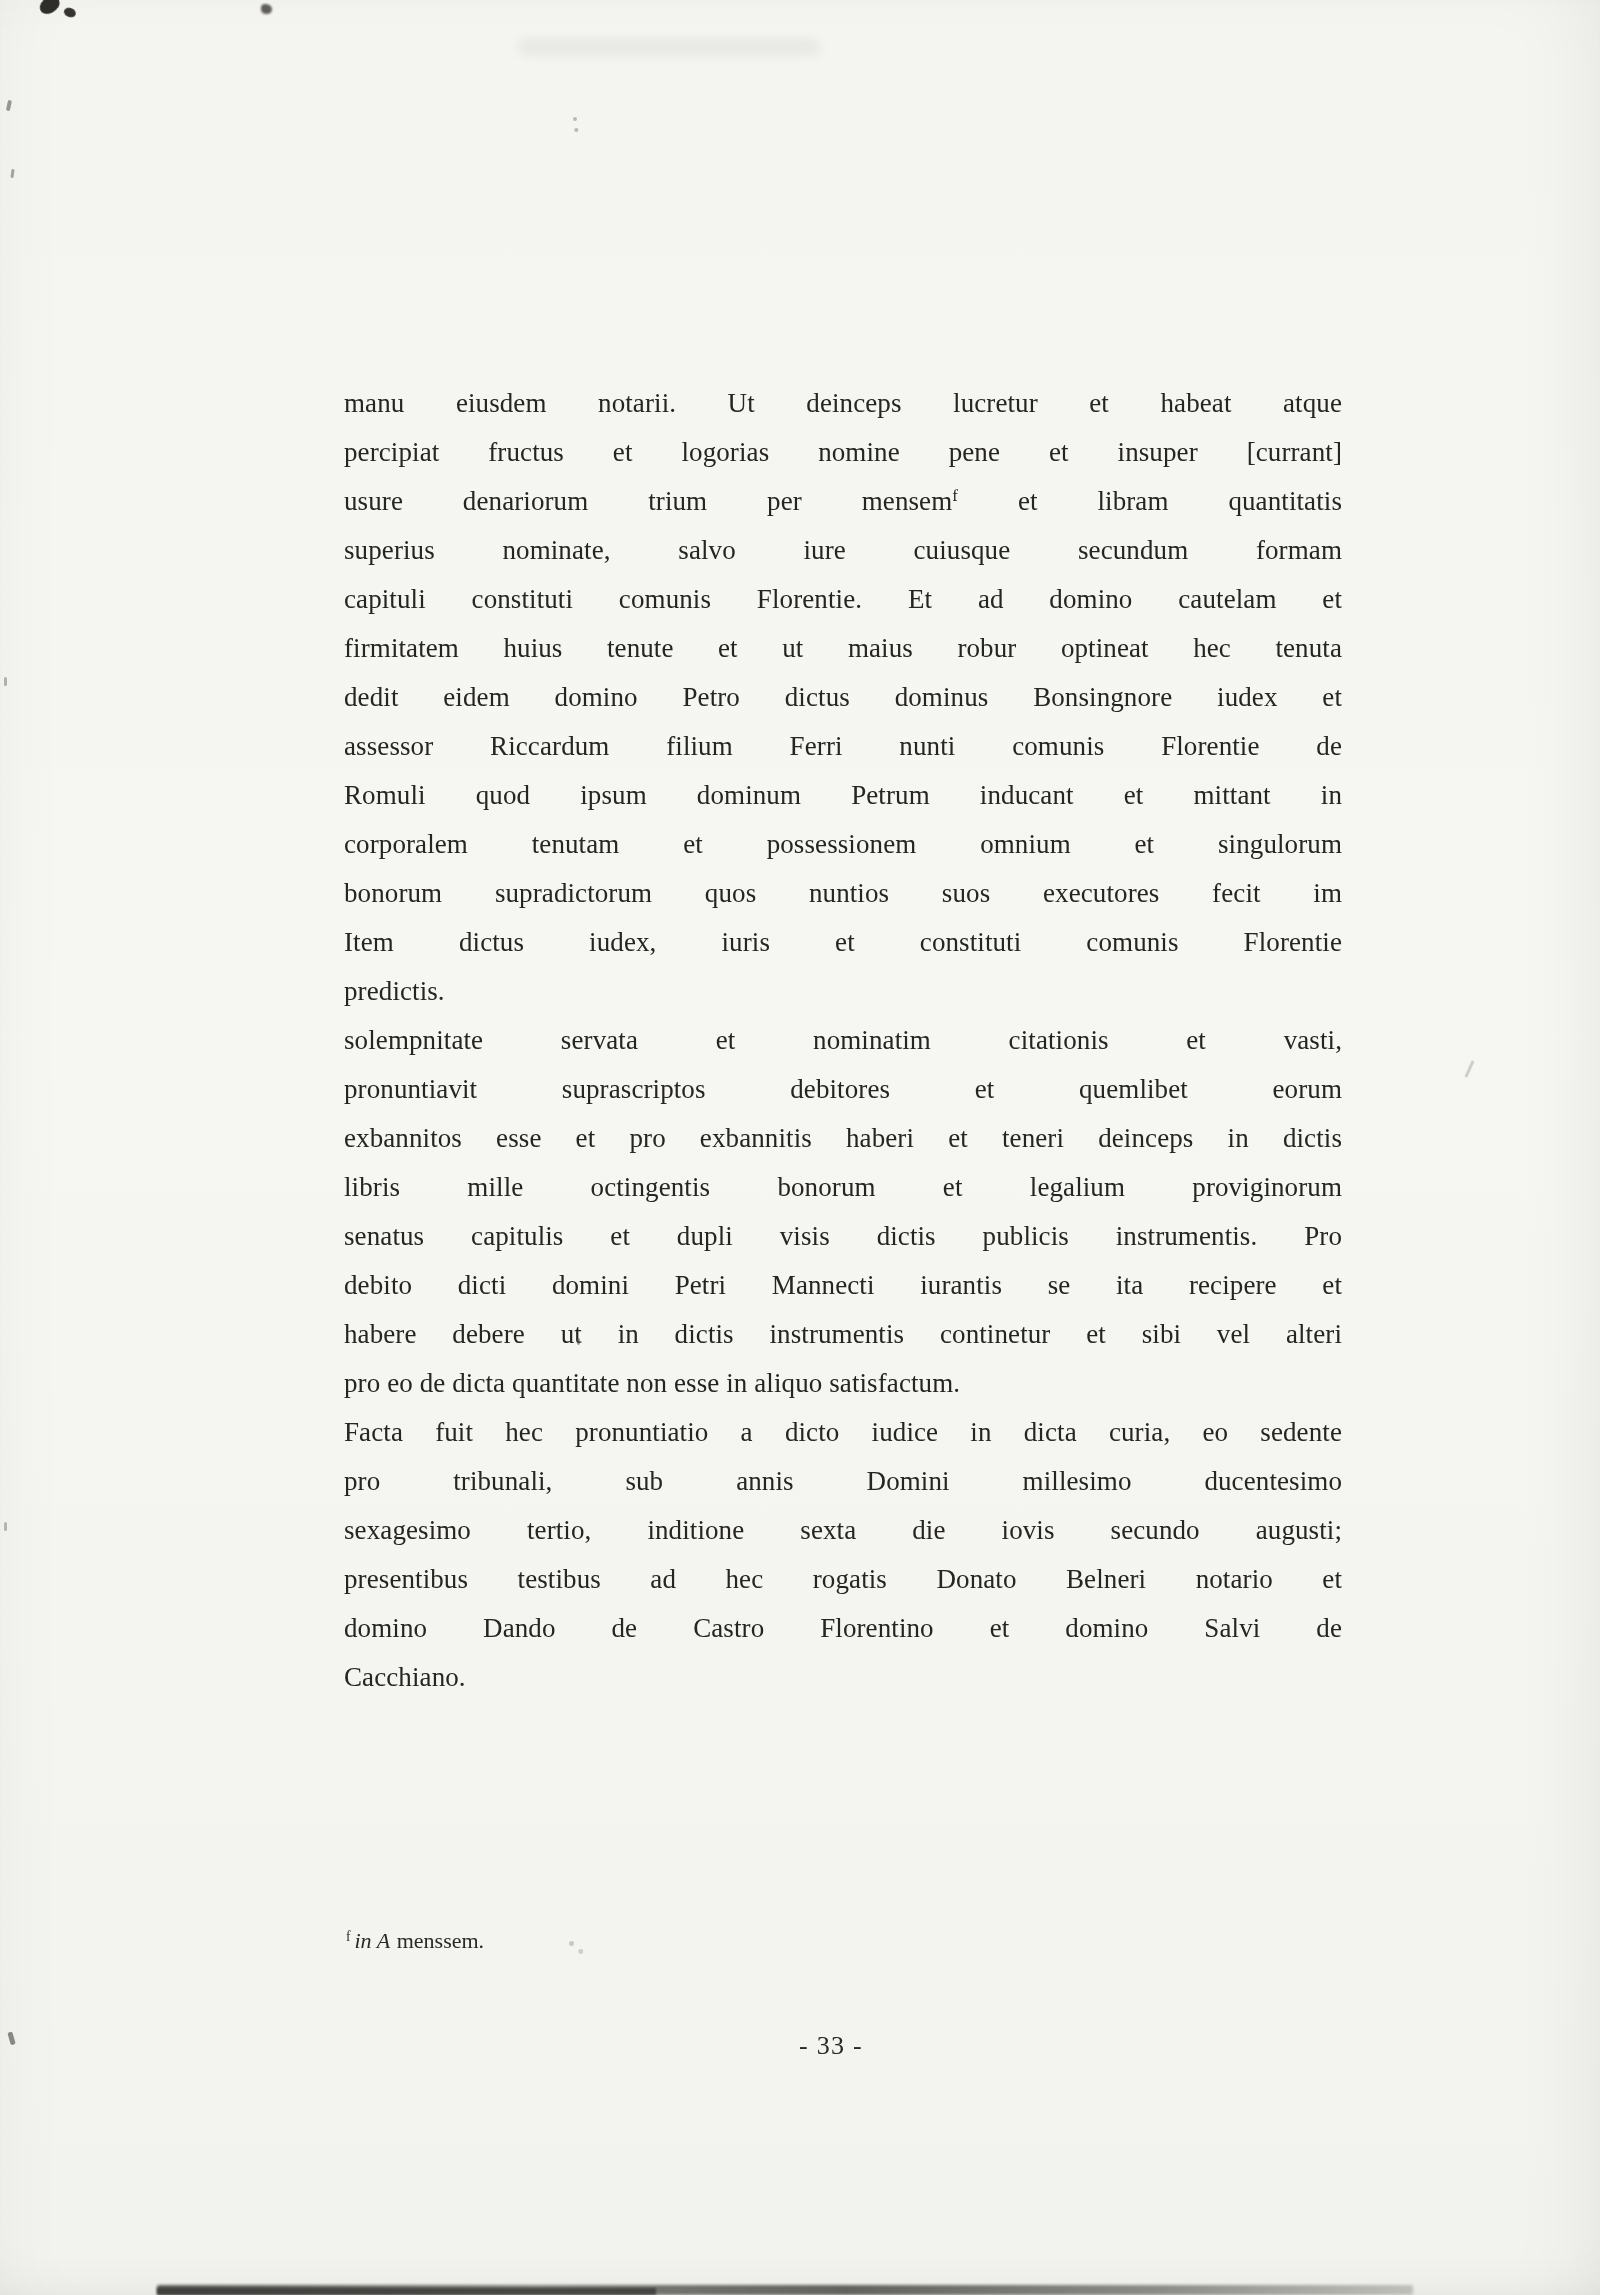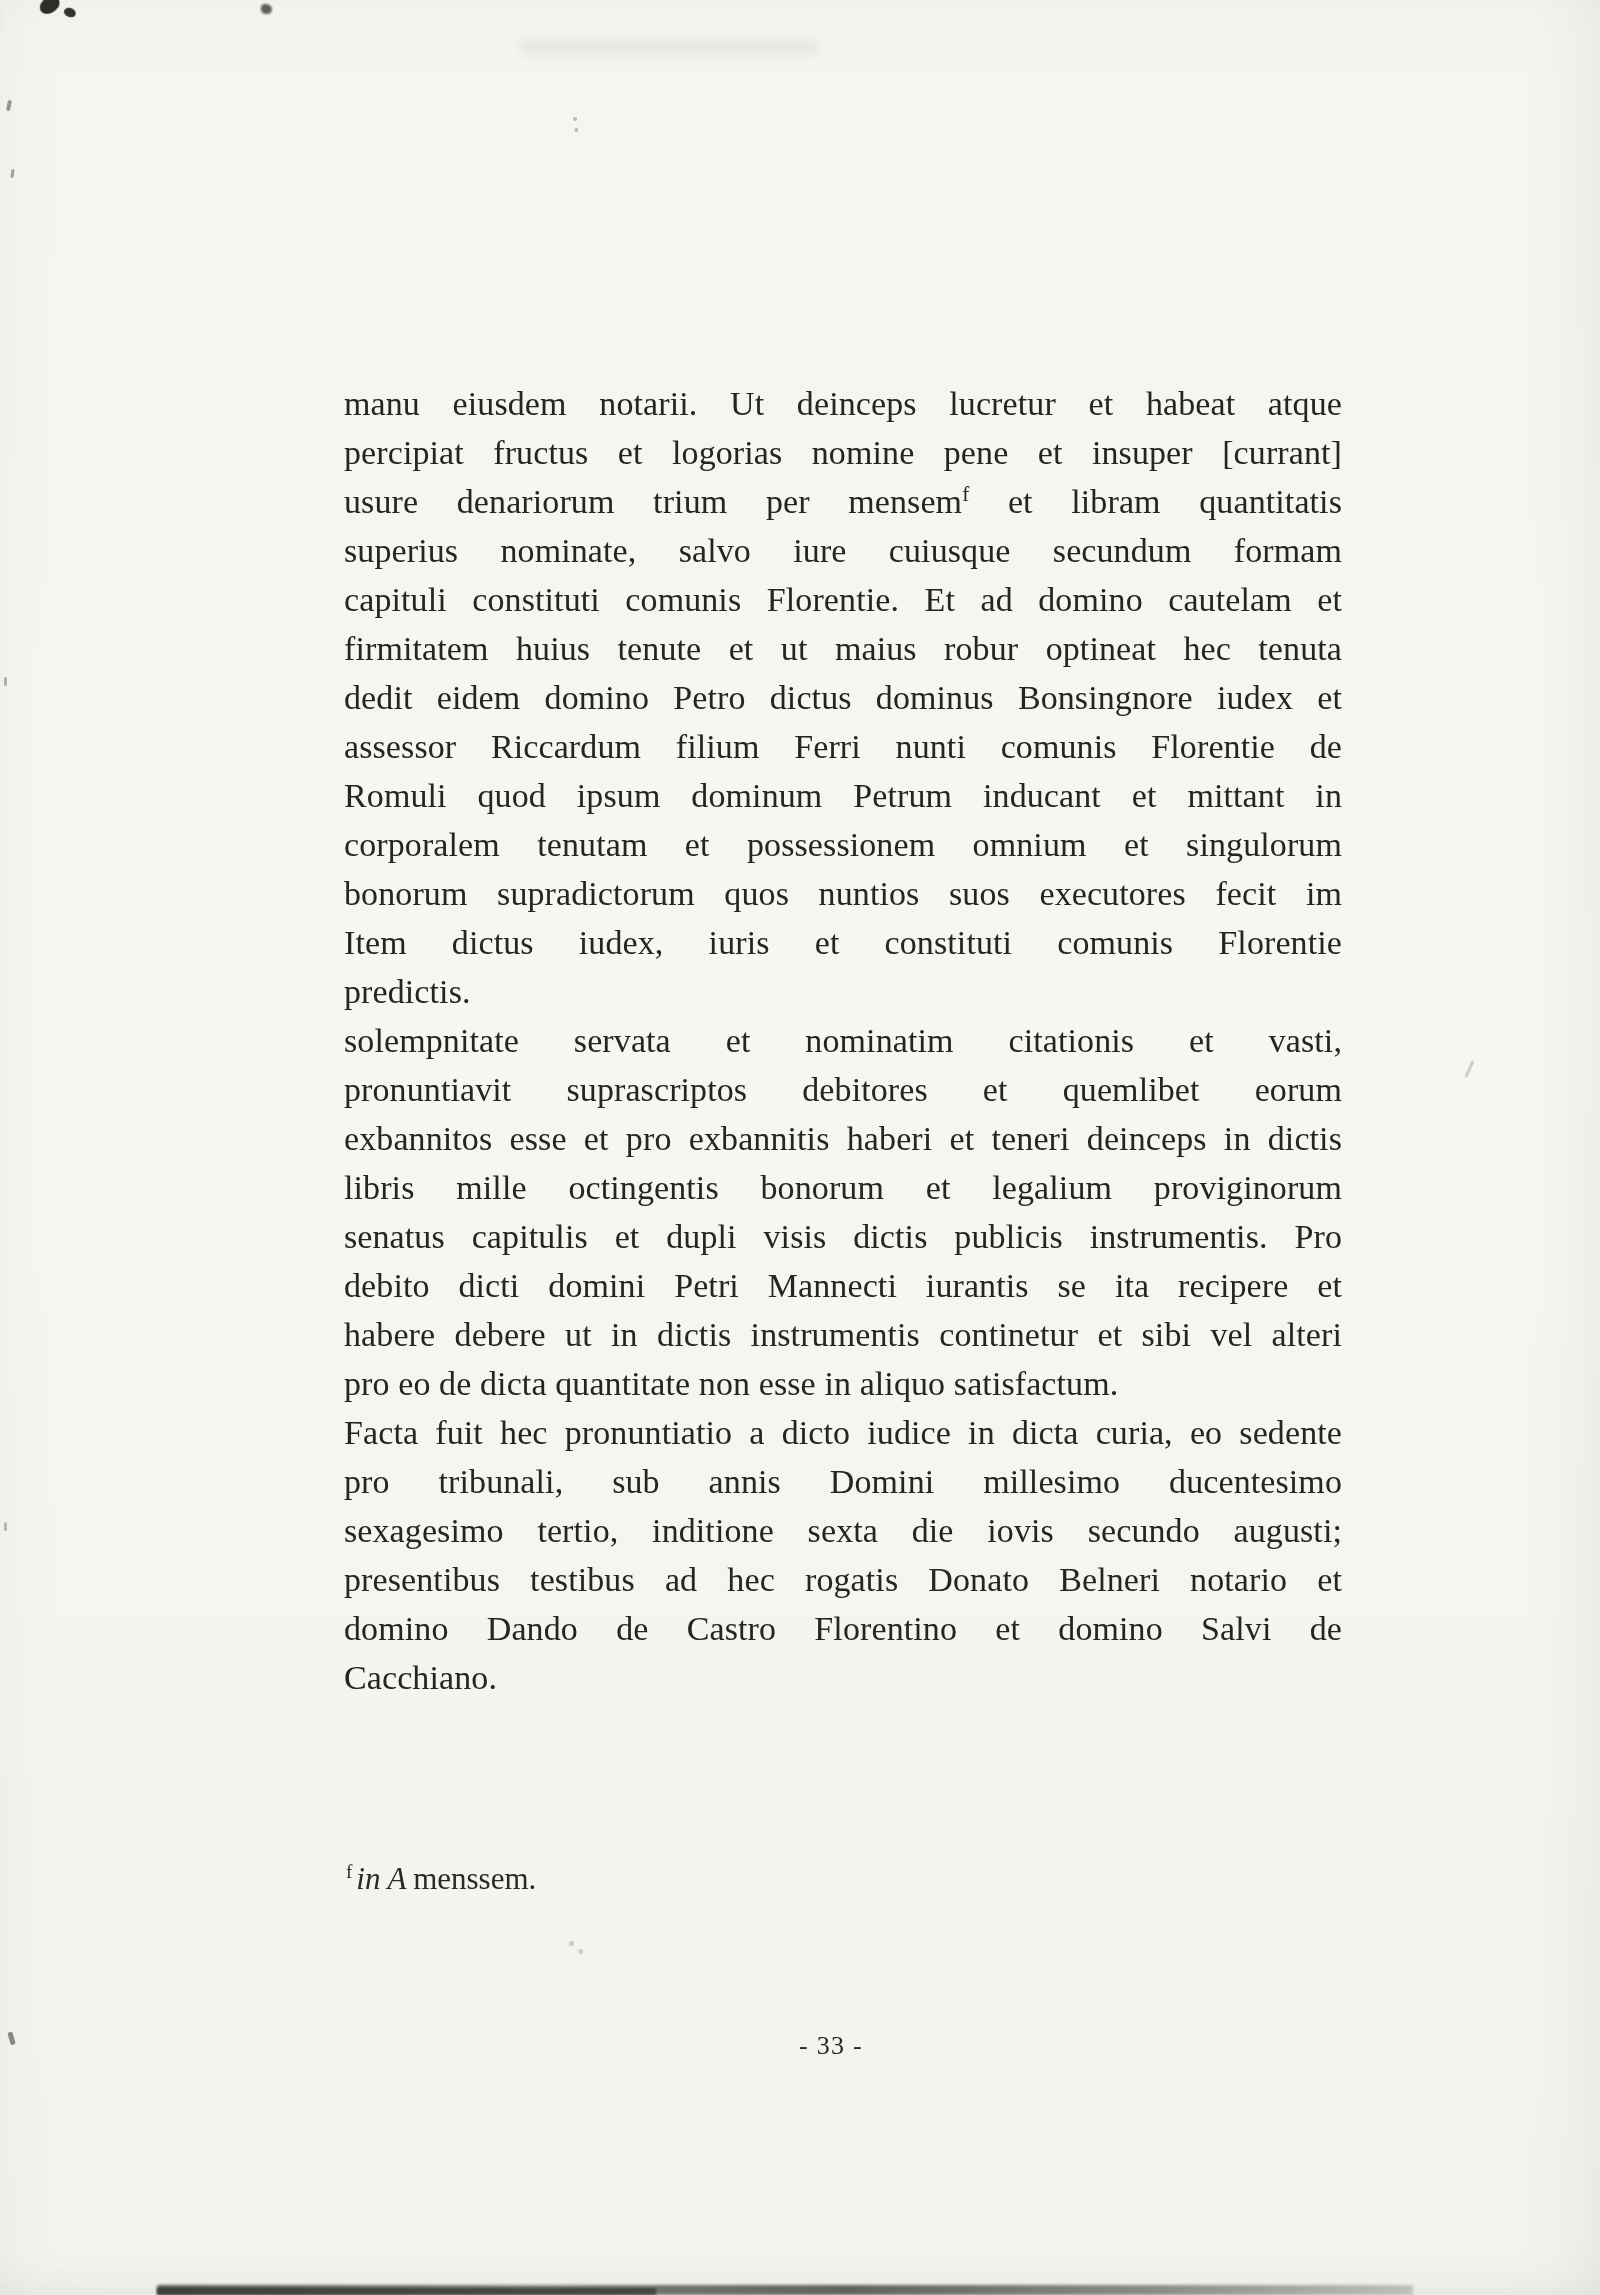--- a/index.html
+++ b/index.html
@@ -15,41 +15,41 @@
     background: linear-gradient(180deg, #f4f4f1 0%, #f6f6f3 45%, #f2f2ee 100%);
     box-shadow: inset -46px 0 92px -46px rgba(0,0,0,0.07),
                 inset 46px 0 92px -59px rgba(0,0,0,0.05),
                 inset 0 -33px 59px -39px rgba(0,0,0,0.06);
     overflow: hidden;
     color: #262520;
   }
   .text-block {
     position: absolute;
     left: 344px; top: 379px; width: 998px;
-    font-size: 34px;
+    font-size: 27px;
     line-height: 49px;
     letter-spacing: 0.1px;
     color: #262520;
   }
   .line {
     text-align: justify;
     text-align-last: justify;
   }
   .line.para-end {
     text-align-last: left;
   }
   .text-block sup, .footnote sup {
     font-size: 0.62em;
     line-height: 0;
     vertical-align: 0.55em;
   }
   .footnote {
     position: absolute;
-    left: 346px; top: 1860px;
-    font-size: 31px;
+    left: 346px; top: 1922px;
+    font-size: 22px;
     line-height: 37px;
     color: #2a2924;
   }
   .footnote .it { font-style: italic; margin: 0 6.6px 0 3.9px; }
   .page-number {
     position: absolute;
     left: 332px; top: 2031px; width: 998px;
     text-align: center;
     font-size: 26px;
     letter-spacing: 1.3px;

